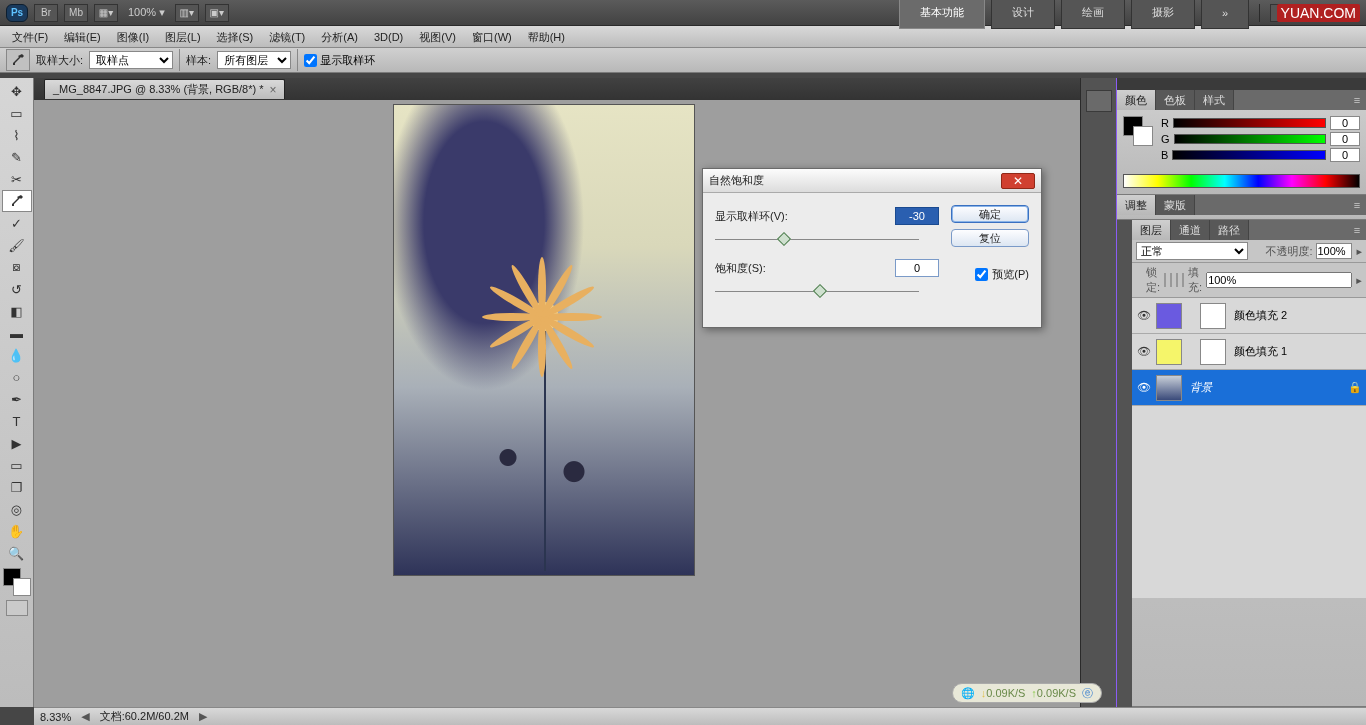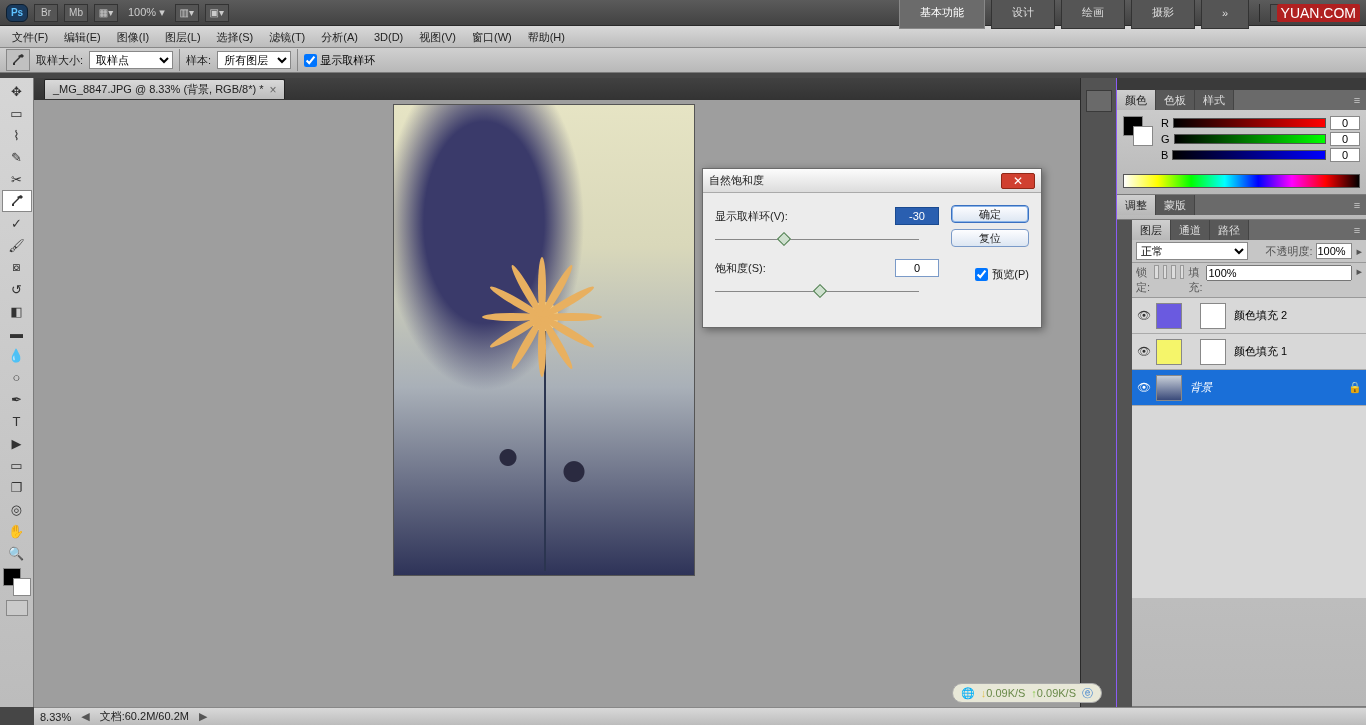--- a/index.html
+++ b/index.html
@@ -91,21 +91,21 @@
 .rgb .ch .bar.g{background:linear-gradient(90deg,#000,#0f0);}
 .rgb .ch .bar.b{background:linear-gradient(90deg,#000,#00f);}
 .rgb .ch input{width:30px;height:14px;border:1px solid #888;text-align:center;}
 .spectrum { height:14px; margin:4px 6px 6px; background:linear-gradient(90deg,#fff,#ff0,#0f0,#0ff,#00f,#f0f,#f00,#000); border:1px solid #555;}
 .adjpanel .body{ height:4px; }
 
 .layerspanel .opts { display:flex; align-items:center; padding:2px 4px; gap:4px; background:#c6c6c6; border-bottom:1px solid #999;}
 .layerspanel select { height:18px; border:1px solid #888; background:#fff;}
 .layerspanel .opts .olabel{ color:#555; margin-left:auto;}
 .layerspanel .opts input{ width:36px; height:16px; border:1px solid #888;}
-.layerspanel .lockrow { display:flex; align-items:flex-start; padding:2px 4px; gap:4px; background:#c6c6c6; border-bottom:1px solid #999; color:#555;}
+.layerspanel .lockrow { display:flex; align-items:center; padding:2px 14px; gap:4px; background:#c6c6c6; border-bottom:1px solid #999; color:#555;}
 .layerspanel .lockrow .licon{width:14px;height:14px;border:1px solid #999;background:#ddd;}
 .layerlist { background:#d8d8d8; height:300px; overflow:auto;}
 .layer { display:flex; align-items:center; height:36px; border-bottom:1px solid #aaa; padding:0 4px; gap:4px;}
 .layer.active { background:#1a6fd8; color:#fff;}
 .layer .eye { width:16px; height:16px; display:flex; align-items:center; justify-content:center; color:#333;}
 .layer.active .eye{color:#fff;}
 .layer .thumb { width:26px; height:26px; border:1px solid #888; background:#fff;}
 .layer .mask { width:26px; height:26px; border:1px solid #888; background:#fff;}
 .layer .link { width:10px; text-align:center;}
 .layer .name { flex:1; padding-left:4px;}

